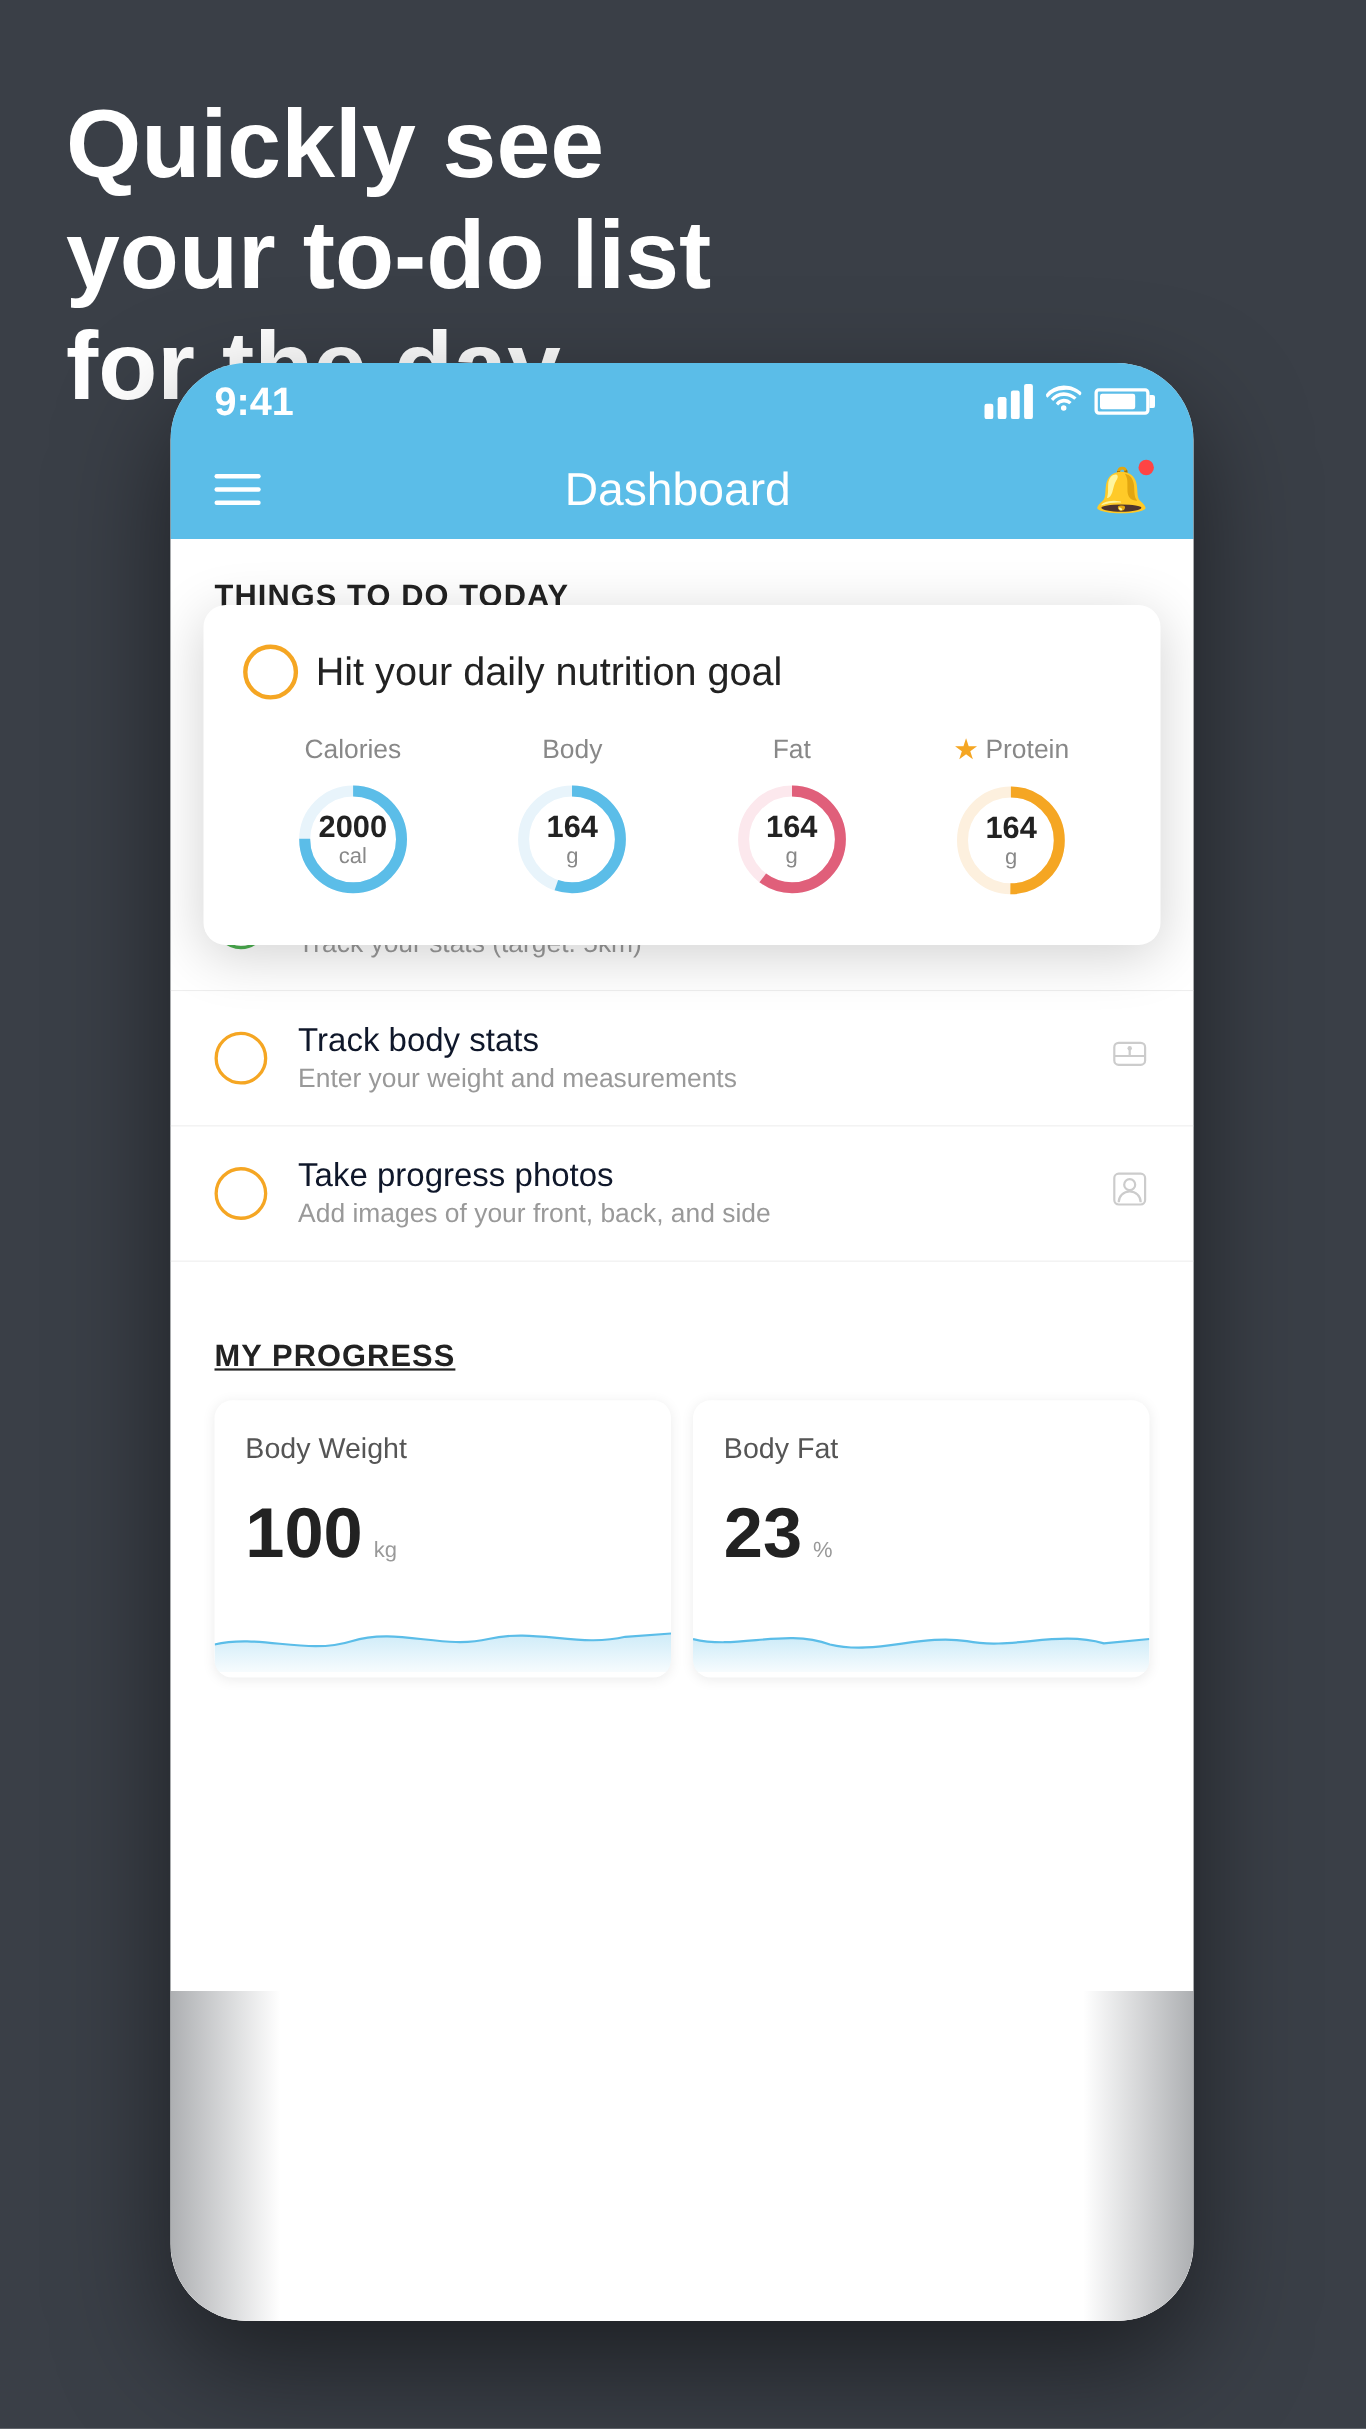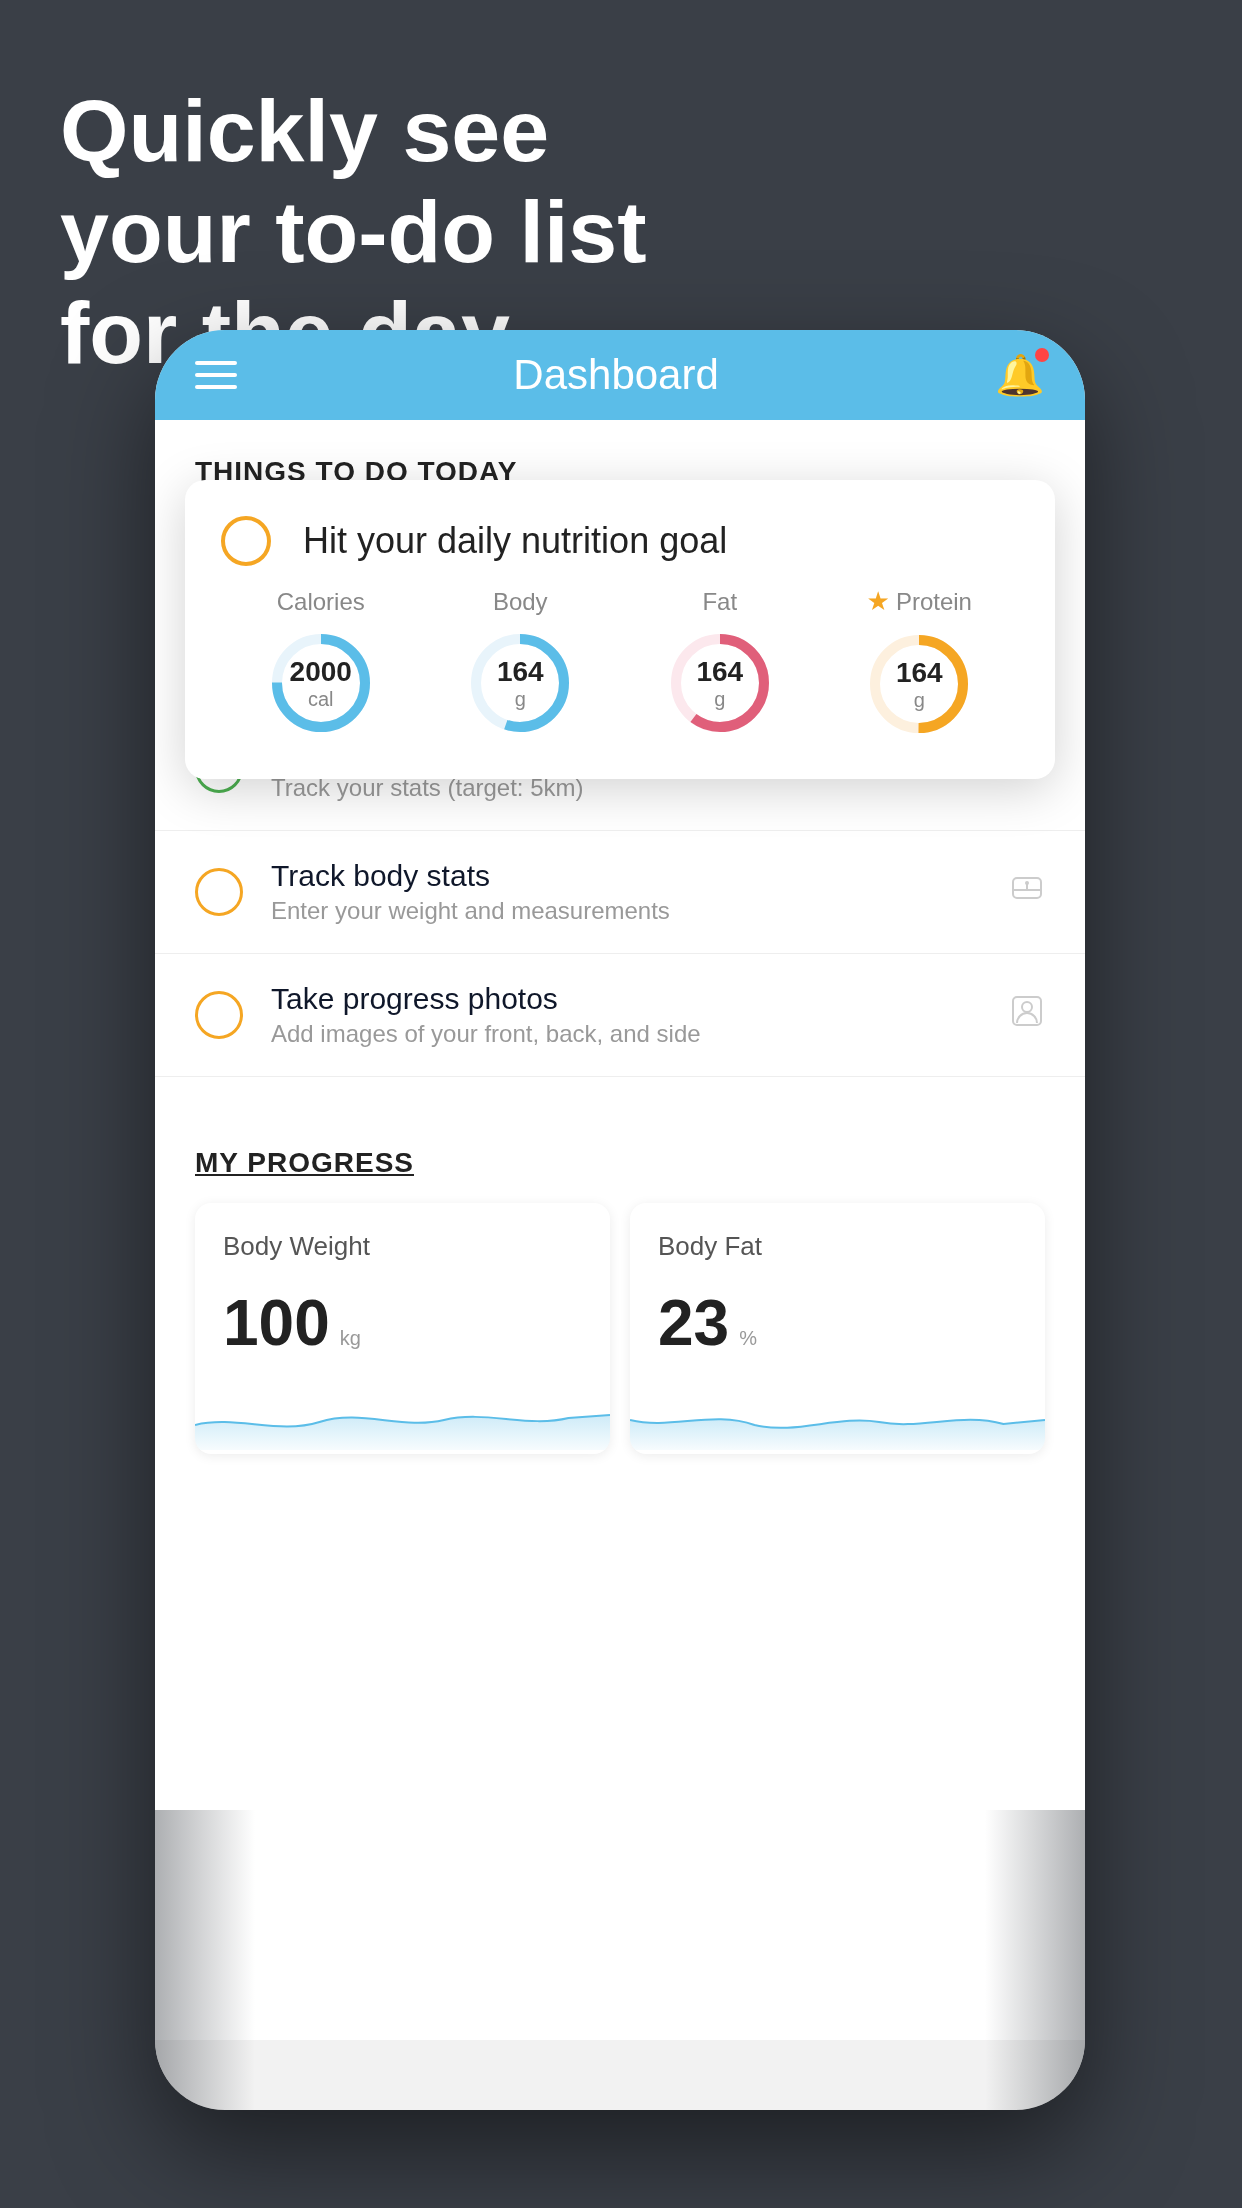--- a/index.html
+++ b/index.html
@@ -171,22 +171,22 @@
       right: 30px;
       background: white;
       border-radius: 20px;
       padding: 36px 36px 40px;
       box-shadow: 0 10px 50px rgba(0,0,0,0.18);
       z-index: 10;
     }
     .nutrition-card-header {
       display: flex;
       align-items: center;
-      gap: 32px;
-      margin-bottom: 20px;
+      gap: 16px;
+      margin-bottom: 30px;
     }
     .circle-check {
       width: 50px;
       height: 50px;
       border-radius: 50%;
       border: 4px solid #f5a623;
       flex-shrink: 0;
     }
     .nutrition-title {
       font-size: 36px;
@@ -367,20 +367,39 @@
 <body>
 
 <div class="headline">
   <div>Quickly see</div>
   <div>your to-do list</div>
   <div>for the day.</div>
 </div>
 
 <div class="phone">
 
+  <div class="status-bar">
+    <span class="status-time">9:41</span>
+    <div class="status-icons">
+      <div class="signal-bars">
+        <span></span>
+          <span></span>
+          <span></span>
+          <span></span>
+      </div>
+      <span class="wifi-icon">
+        <svg width="32" height="24" viewBox="0 0 32 24" fill="white">
+          <path d="M16 18.5a2.5 2.5 0 110 5 2.5 2.5 0 010-5zm0-6c2.8 0 5.3 1.1 7.2 3l-2.1 2.1A7 7 0 0016 16a7 7 0 00-5.1 2.6L8.8 16.5A9.9 9.9 0 0116 12.5zm0-6c4.6 0 8.7 1.9 11.7 4.9l-2.1 2.1A13 13 0 0016 10a13 13 0 00-9.6 4.5L4.3 12.4A16 16 0 0116 6.5zm0-6C22.6.5 28.5 3.1 32.9 7.4l-2.1 2.1A19 19 0 0016 4.5a19 19 0 00-14.8 7l-2.1-2A21.9 21.9 0 0116 .5z"></path>
+        </svg>
+      </span>
+      <div class="battery-icon">
+        <div class="battery-fill"></div>
+      </div>
+    </div>
+  </div>
 
   <div class="nav-bar">
     <div class="hamburger">
       <span></span>
         <span></span>
         <span></span>
     </div>
     <span class="nav-title">Dashboard</span>
     <div class="bell-icon">
       🔔

